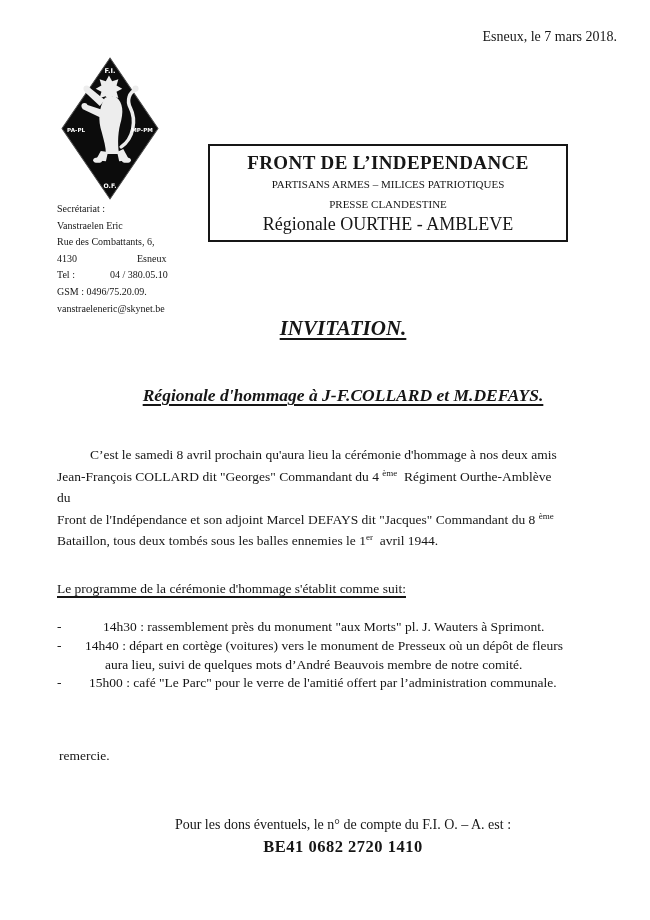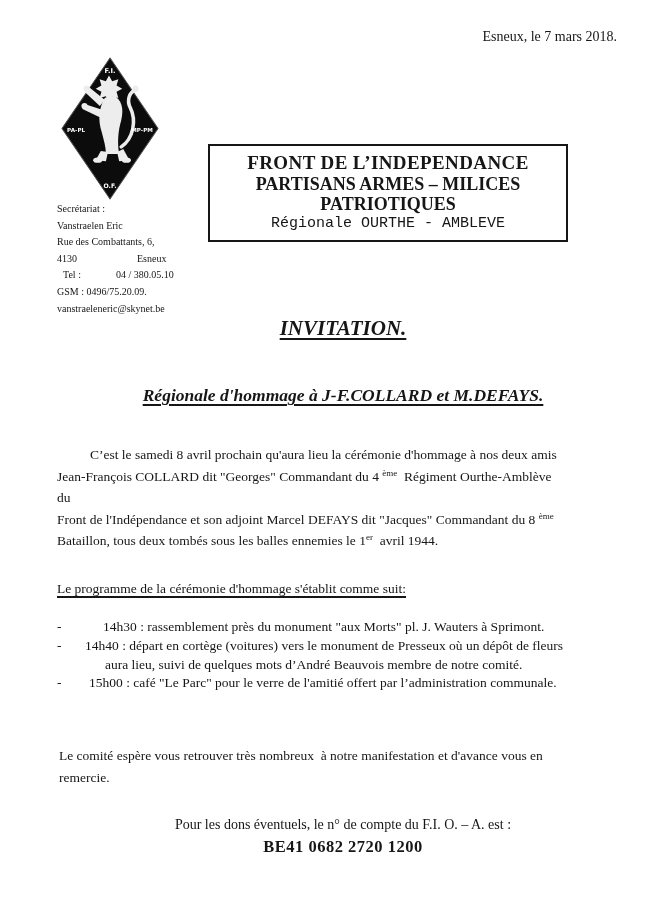--- a/index.html
+++ b/index.html
@@ -7,25 +7,25 @@
     position:relative;width:650px;height:920px;margin:0 auto;background:#ffffff;
     font-family:"Liberation Serif","DejaVu Serif",serif;color:#161616;overflow:hidden;
   }
   .date{position:absolute;top:29px;right:33px;font-size:14px;}
   .logo{position:absolute;left:58px;top:55px;width:104px;height:148px;}
   .hbox{
     position:absolute;left:208px;top:96px;width:360px;box-sizing:border-box;
     border:2px solid #161616;text-align:center;padding:5px 2px 6px 2px;margin-top:48px;
   }
   .hbox .h1{font-size:19px;font-weight:bold;line-height:24px;letter-spacing:0.4px;}
-  .hbox .h2{font-size:18px;font-weight:bold;line-height:19.5px;}
-  .hbox .h3{font-size:15px;line-height:20px;font-family:Liberation Mono, monospace;}
+  .hbox .h2{font-size:11px;font-weight:normal;line-height:19.5px;}
+  .hbox .h3{font-size:18px;line-height:20px;}
   .sec{position:absolute;left:57px;top:201px;font-size:10px;line-height:16.6px;}
   .sec .postal{display:inline-block;width:80px;}
-  .sec .tel-label{display:inline-block;width:53px;margin-left:6px;}
+  .sec .tel-label{display:inline-block;width:53px;}
   .center-band{position:absolute;left:74px;right:38px;text-align:center;}
   .invitation{top:316px;font-size:21px;font-weight:bold;font-style:italic;}
   .ceremony{top:385px;font-size:17.5px;font-weight:bold;font-style:italic;}
   .u{text-decoration:underline;text-decoration-thickness:2px;text-underline-offset:3px;}
   .bodypar{position:absolute;left:57px;top:444px;width:575px;font-size:13.5px;line-height:21.5px;}
   .bodypar .line{white-space:pre;}
   .bodypar .indent{padding-left:33px;}
   sup{font-size:9px;vertical-align:super;line-height:0;}
   .prog-head{position:absolute;left:57px;top:581px;font-size:13.5px;}
   .prog-head .u2{text-decoration:underline;text-decoration-thickness:1.5px;text-underline-offset:2.5px;}
@@ -69,20 +69,21 @@
       <text x="50" y="18" font-size="6.5" text-anchor="middle">F.I.</text>
       <text x="8" y="75.5" font-size="5.5" text-anchor="start">PA-PL</text>
       <text x="92" y="75.5" font-size="5.5" text-anchor="end">MP-PM</text>
       <text x="50" y="130" font-size="6" text-anchor="middle">O.F.</text>
     </g>
   </svg>
 
   <div class="hbox">
     <div class="h1">FRONT DE L’INDEPENDANCE</div>
     <div class="h2">PARTISANS ARMES – MILICES PATRIOTIQUES</div>
+    <div class="h2">PRESSE CLANDESTINE</div>
     <div class="h3">Régionale OURTHE - AMBLEVE</div>
   </div>
 
   <div class="sec">
     <div>Secrétariat :</div>
     <div>Vanstraelen Eric</div>
     <div>Rue des Combattants, 6,</div>
     <div><span class="postal">4130</span><span>Esneux</span></div>
     <div><span class="tel-label">Tel :</span><span>04 / 380.05.10</span></div>
     <div>GSM : 0496/75.20.09.</div>
@@ -103,20 +104,19 @@
 
   <div class="prog-head"><span class="u2">Le programme de la cérémonie d'hommage s'établit comme suit:</span></div>
 
   <div class="list">
     <div class="li li1"><span class="dash">-</span><span class="txt">14h30 : rassemblement près du monument "aux Morts" pl. J. Wauters à Sprimont.</span></div>
     <div class="li li2"><span class="dash">-</span><span class="txt"><span>14h40 : départ en cortège (voitures) vers le monument de Presseux où un dépôt de fleurs</span><br><span class="cont">aura lieu, suivi de quelques mots d’André Beauvois membre de notre comité.</span></span></div>
     <div class="li li3"><span class="dash">-</span><span class="txt">15h00 : café "Le Parc" pour le verre de l'amitié offert par l’administration communale.</span></div>
   </div>
 
   <div class="closing">
-    <div class="line">Le comité espère vous retrouver très nombreux  à notre manifestation et d'avance vous en</div>
     <div class="line">remercie.</div>
   </div>
 
   <div class="center-band donation">Pour les dons éventuels, le n° de compte du F.I. O. – A. est :</div>
-  <div class="center-band iban">BE41 0682 2720 1200</div>
+  <div class="center-band iban">BE41 0682 2720 1410</div>
 
 </div>
 
 </body></html>

